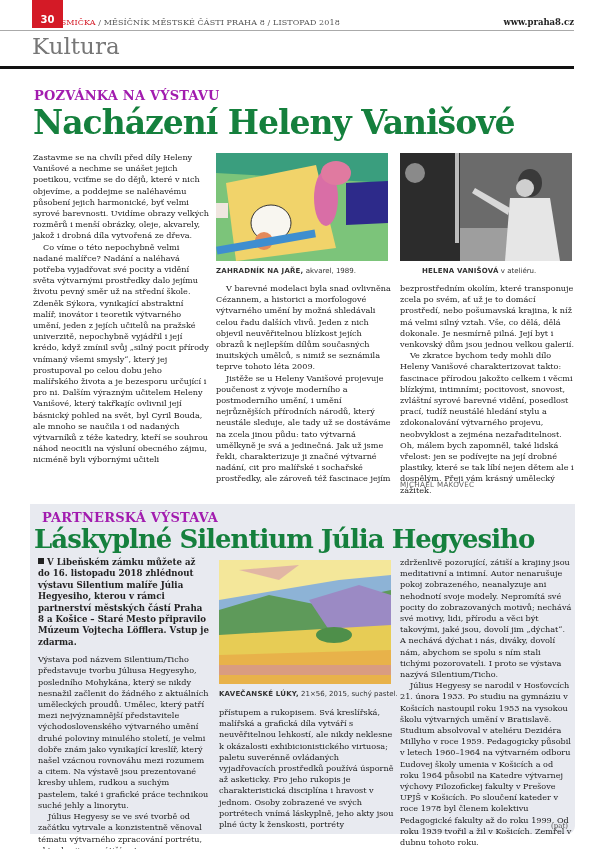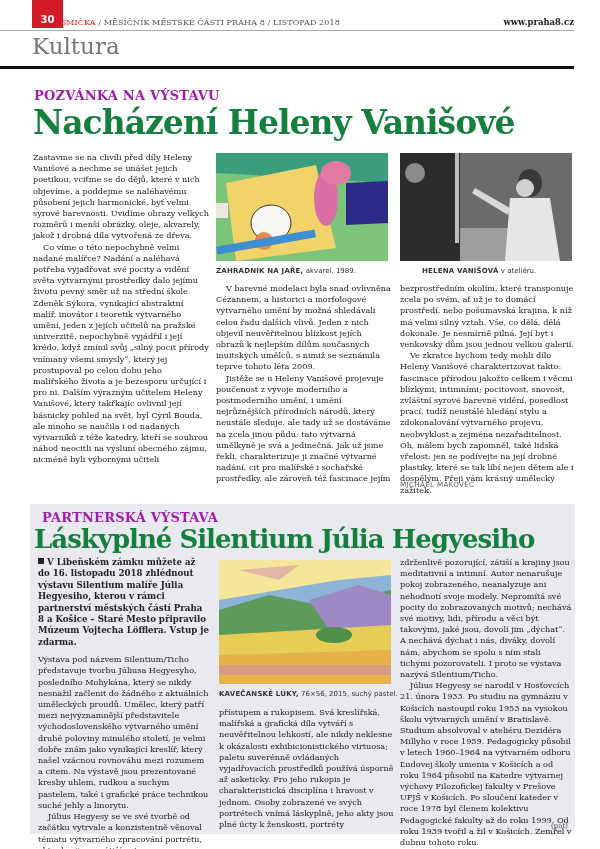--- a/index.html
+++ b/index.html
@@ -111,21 +111,21 @@
     <polygon points="0,40 60,30 120,20 172,15 172,60 0,70" fill="#8db3d6"></polygon>
     <polygon points="0,50 50,35 100,45 172,30 172,80 0,85" fill="#5e9a5a"></polygon>
     <polygon points="90,40 140,25 172,35 172,75 110,70" fill="#9b8ac4"></polygon>
     <polygon points="0,75 172,65 172,95 0,100" fill="#e7cc55"></polygon>
     <polygon points="0,95 172,90 172,124 0,124" fill="#e8b24a"></polygon>
     <ellipse cx="115" cy="75" rx="18" ry="8" fill="#4e8f4a"></ellipse>
     <polygon points="20,10 80,5 60,20" fill="#d9a1a8" opacity="0.7"></polygon>
     <rect x="0" y="105" width="172" height="10" fill="#c986b8" opacity="0.5"></rect>
   </svg>
 </div>
-<div class="cap" style="left:219px;top:690px;"><b>KAVEČANSKÉ LÚKY,</b><span> 76×56, 2015, suchý pastel.</span></div>
+<div class="cap" style="left:219px;top:690px;"><b>KAVEČANSKÉ LÚKY,</b><span> 21×56, 2015, suchý pastel.</span></div>
 
 <div class="col" style="left:219px;top:707px;width:176px;">
   <p>přístupem a rukopisem. Svá kreslířská, malířská a grafická díla vytváří s neuvěřitelnou lehkostí, ale nikdy neklesne k okázalosti exhibicionistického virtuosa; paletu suverénně ovládaných vyjadřovacích prostředků používá úsporně až asketicky. Pro jeho rukopis je charakteristická disciplína i hravost v jednom. Osoby zobrazené ve svých portrétech vnímá láskyplně, jeho akty jsou plné úcty k ženskosti, portréty</p>
 </div>
 
 <div class="col" style="left:400px;top:557px;width:172px;">
   <p>zdrženlivě pozorující, zátiší a krajiny jsou meditativní a intimní. Autor nenarušuje pokoj zobrazeného, neanalyzuje ani nehodnotí svoje modely. Nepromítá své pocity do zobrazovaných motivů; nechává své motivy, lidi, přírodu a věci být takovými, jaké jsou, dovolí jim „dýchat“. A nechává dýchat i nás, diváky, dovolí nám, abychom se spolu s ním stali tichými pozorovateli. I proto se výstava nazývá Silentium/Ticho.</p>
   <p class="ind">Július Hegyesy se narodil v Hosťovcích 21. února 1933. Po studiu na gymnáziu v Košicích nastoupil roku 1953 na vysokou školu výtvarných umění v Bratislavě. Studium absolvoval v ateliéru Dezidéra Millyho v roce 1959. Pedagogicky působil v letech 1960–1964 na výtvarném odboru Ľudovej školy umenia v Košicích a od roku 1964 působil na Katedre výtvarnej výchovy Filozofickej fakulty v Prešove UPJŠ v Košicích. Po sloučení kateder v roce 1978 byl členem kolektivu Pedagogické fakulty až do roku 1999. Od roku 1939 tvořil a žil v Košicích. Zemřel v dubnu tohoto roku.</p>
 </div>
 <div class="pat" style="right:32px;top:822px;">(pat)</div>

